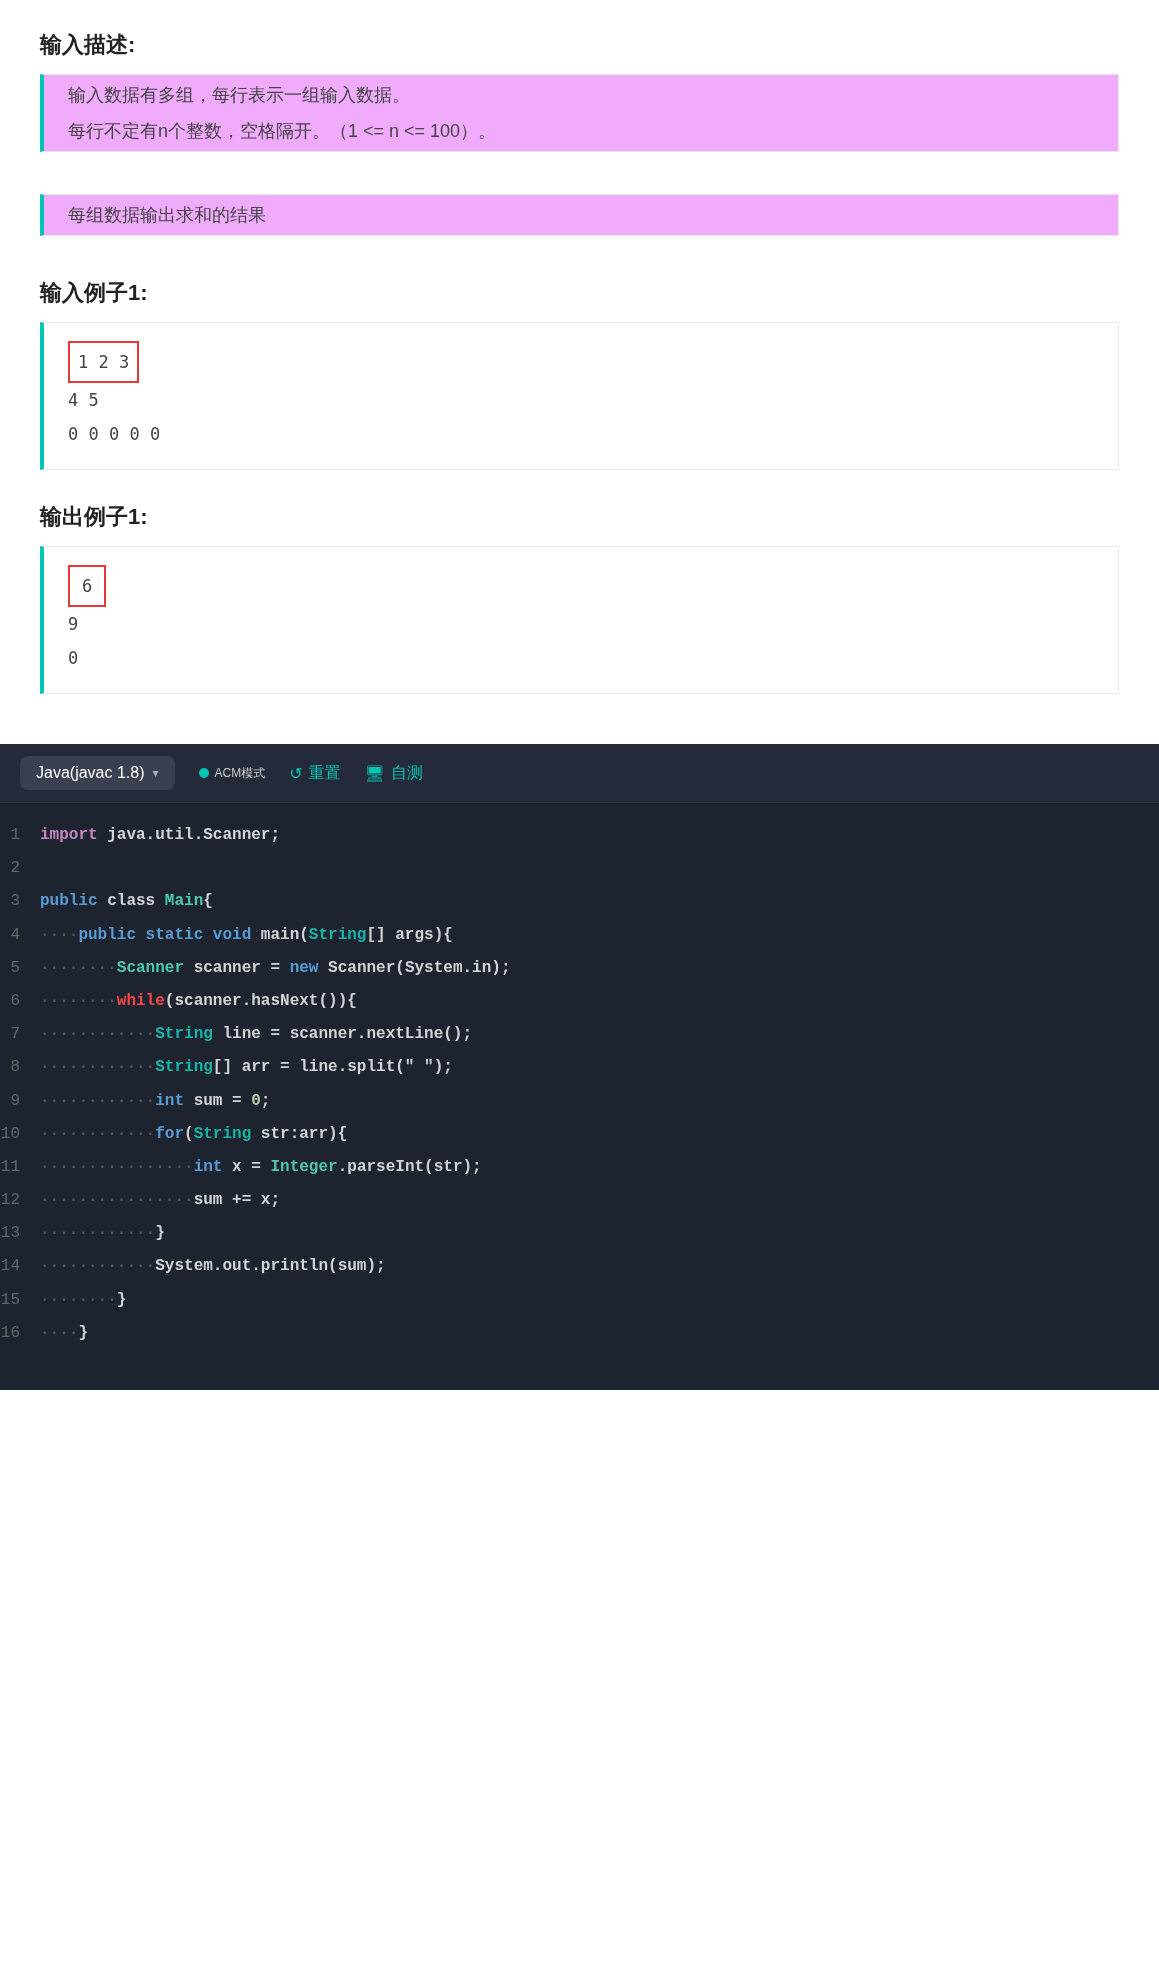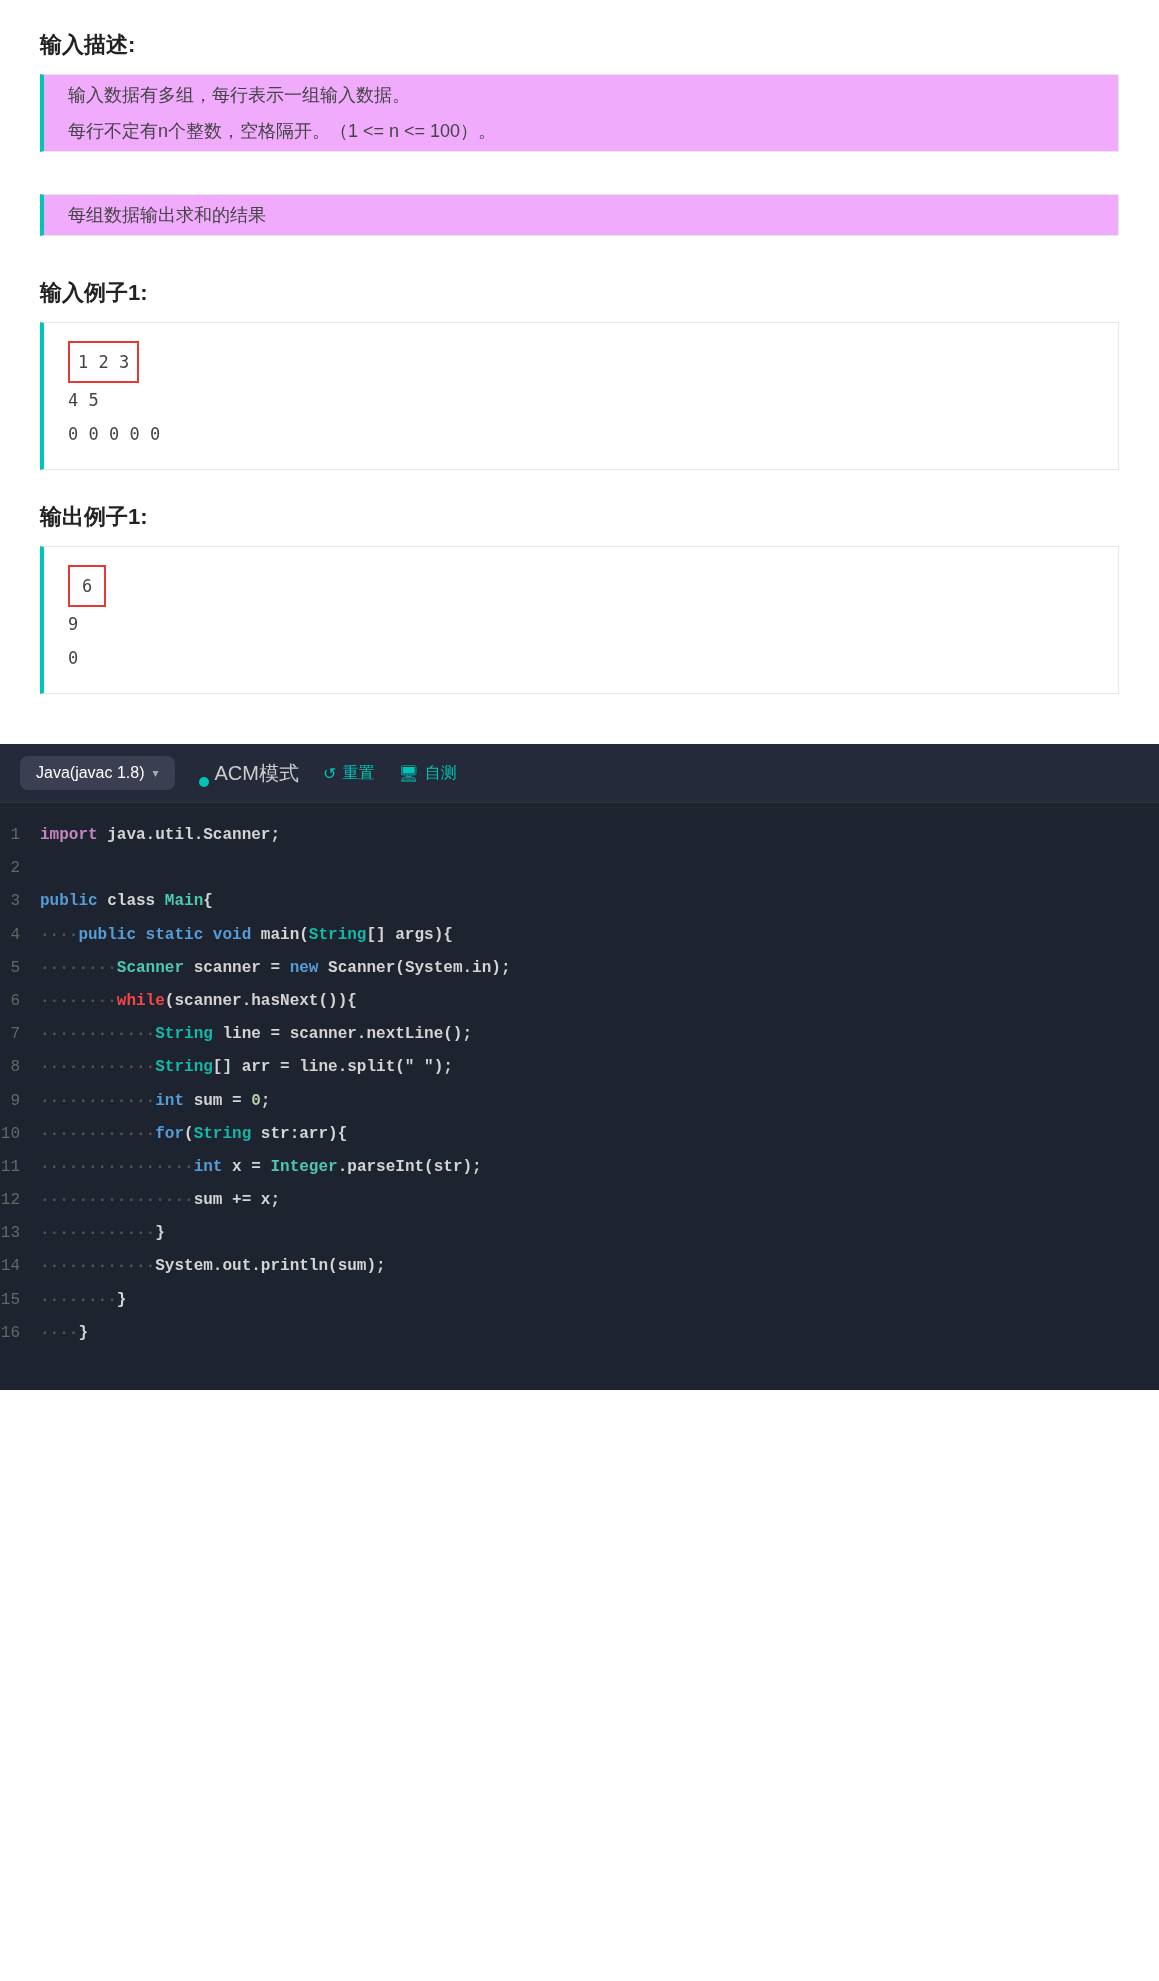--- a/index.html
+++ b/index.html
@@ -103,24 +103,24 @@
       cursor: pointer;
     }
 
     .lang-selector .chevron {
       font-size: 12px;
       color: #aaa;
     }
 
     .acm-mode {
       display: flex;
-      align-items: flex-end;
+      align-items: center;
       gap: 6px;
       color: #ccc;
-      font-size: 20px;
+      font-size: 12px;
     }
 
     .acm-dot {
       width: 10px;
       height: 10px;
       background: #00c4b6;
       border-radius: 50%;
       display: inline-block;
     }
 

